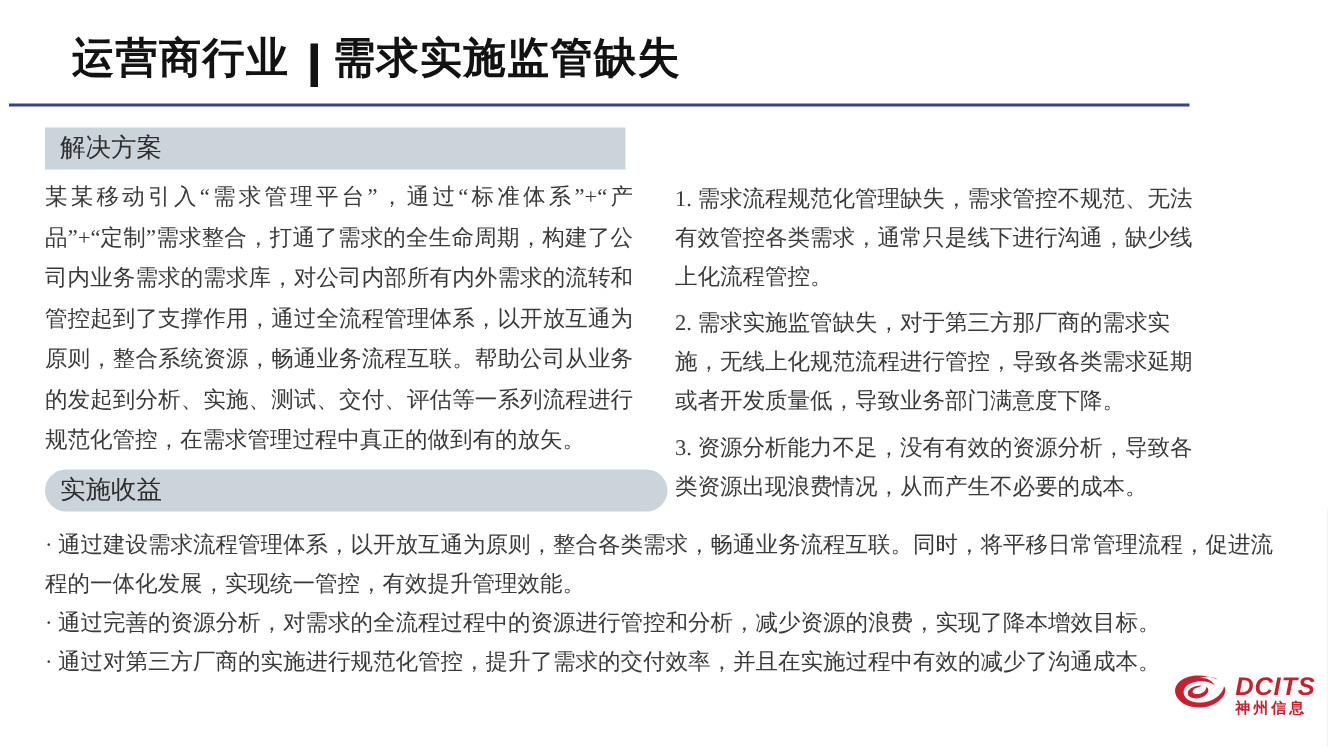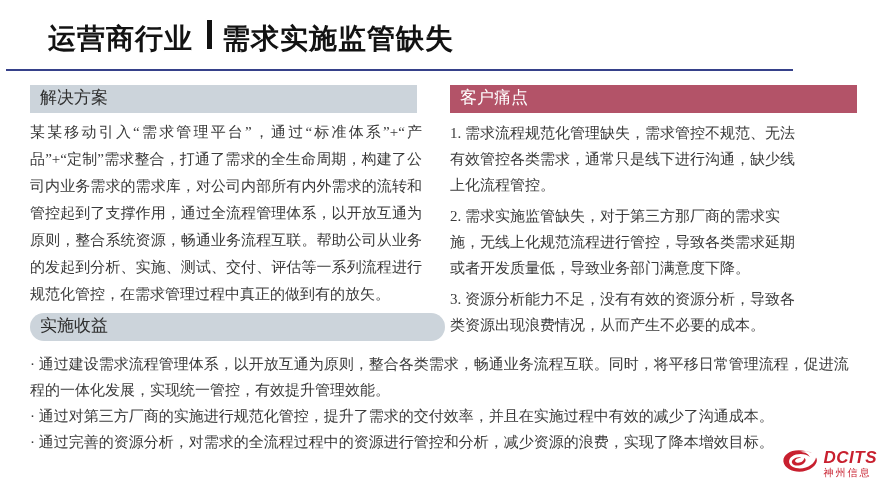--- a/index.html
+++ b/index.html
@@ -2,30 +2,30 @@
 <html><head>
 <meta charset="utf-8">
 <style>
   html,body{margin:0;padding:0;background:#e8e8e8;}
   .slide{
     position:relative;width:885px;height:498px;background:#ffffff;
     font-family:"DejaVu Sans",sans-serif;overflow:hidden;
   }
   
   .title-row{
-    position:absolute;left:48px;top:20px;display:flex;align-items:flex-start;
+    position:absolute;left:48px;top:20px;display:flex;align-items:flex-end;
     font-size:28px;font-weight:bold;color:#121212;letter-spacing:1px;
     font-family:"DejaVu Sans",sans-serif;
   }
   .title-bar{width:5px;height:29px;background:#121212;margin:0 10px 0 14px;}
   .top-rule{position:absolute;left:6px;top:69px;width:787px;height:2px;background:#36418a;}
   
   .sec-head{
     position:absolute;height:28px;line-height:28px;padding-left:10px;
-    font-size:17px;color:#2f2f2f;font-family:Liberation Mono, monospace;
+    font-size:17px;color:#2f2f2f;font-family:Liberation Sans, sans-serif;
     box-sizing:border-box;
   }
   .head-gray{background:#ccd4db;}
   .head-red{background:#b35368;color:#ffffff;}
   .solution-head{left:30px;top:85px;width:387px;}
   .pain-head{left:450px;top:85px;width:407px;}
   .benefits-head{left:30px;top:313px;width:415px;border-radius:14px;}
   
   .body-text{
     position:absolute;font-size:15px;color:#3a3a3a;
@@ -38,51 +38,50 @@
   .benefits-body p{margin:0;}
   
   .logo{position:absolute;right:8px;bottom:20px;display:flex;align-items:center;}
   .logo-mark{width:40px;height:30px;margin-right:4px;}
   .logo-texts{display:flex;flex-direction:column;line-height:1;}
   .logo-name{
     font-family:"Liberation Sans",sans-serif;font-weight:bold;font-style:italic;
     font-size:17px;color:#c8202f;letter-spacing:0.5px;
   }
   .logo-sub{
-    font-family:"DejaVu Sans",sans-serif;font-weight:normal;
+    font-family:"DejaVu Sans",sans-serif;font-weight:bold;
     font-size:10px;color:#c8202f;letter-spacing:2px;margin-top:2px;
   }
 </style>
 </head>
 <body>
 
 <div class="slide">
 
   <div class="title-row">
     <span>运营商行业</span>
     <span class="title-bar"></span>
     <span>需求实施监管缺失</span>
   </div>
   <div class="top-rule"></div>
 
   <div class="sec-head head-gray solution-head">解决方案</div>
   <div class="body-text solution-body">某某移动引入“需求管理平台”，通过“标准体系”+“产品”+“定制”需求整合，打通了需求的全生命周期，构建了公司内业务需求的需求库，对公司内部所有内外需求的流转和管控起到了支撑作用，通过全流程管理体系，以开放互通为原则，整合系统资源，畅通业务流程互联。帮助公司从业务的发起到分析、实施、测试、交付、评估等一系列流程进行规范化管控，在需求管理过程中真正的做到有的放矢。</div>
 
-  <div class="sec-head head-red pain-head">客户痛点</div>
   <div class="body-text pain-body">
     <p>1.  需求流程规范化管理缺失，需求管控不规范、无法有效管控各类需求，通常只是线下进行沟通，缺少线上化流程管控。</p>
     <p>2.  需求实施监管缺失，对于第三方那厂商的需求实施，无线上化规范流程进行管控，导致各类需求延期或者开发质量低，导致业务部门满意度下降。</p>
     <p>3.  资源分析能力不足，没有有效的资源分析，导致各类资源出现浪费情况，从而产生不必要的成本。</p>
   </div>
 
   <div class="sec-head head-gray benefits-head">实施收益</div>
   <div class="body-text benefits-body">
     <p>· 通过建设需求流程管理体系，以开放互通为原则，整合各类需求，畅通业务流程互联。同时，将平移日常管理流程，促进流程的一体化发展，实现统一管控，有效提升管理效能。</p>
+    <p>· 通过完善的资源分析，对需求的全流程过程中的资源进行管控和分析，减少资源的浪费，实现了降本增效目标。</p>
     <p>· 通过对第三方厂商的实施进行规范化管控，提升了需求的交付效率，并且在实施过程中有效的减少了沟通成本。</p>
-    <p>· 通过完善的资源分析，对需求的全流程过程中的资源进行管控和分析，减少资源的浪费，实现了降本增效目标。</p>
   </div>
 
   <div class="logo">
     <svg class="logo-mark" viewBox="0 0 40 30" xmlns="http://www.w3.org/2000/svg">
       <path fill="#c8202f" d="M32 5 C14 -2 2 6 3.5 14 C5 23 22 28 33 19 C36.5 16 38 12 36 9.5 C35 16 26 22 16 20 C8.5 18.5 7 12 12 8.5 C17 5 26 5.5 30 9 C27 4.5 24 4 20 4 C24 2.5 29 3 32 5 Z"></path>
       <path fill="#c8202f" d="M21 9 C15 9 11 12 12 15 C13 18 19 18.5 23 16 C26 14 26.5 11 24 10 C24.5 13 20 15.5 16.5 14.5 C14 13.8 15 11 18.5 10.3 C19.5 10 20.5 9.7 21 9 Z"></path>
     </svg>
     <div class="logo-texts">
       <span class="logo-name">DCITS</span>
       <span class="logo-sub">神州信息</span>

